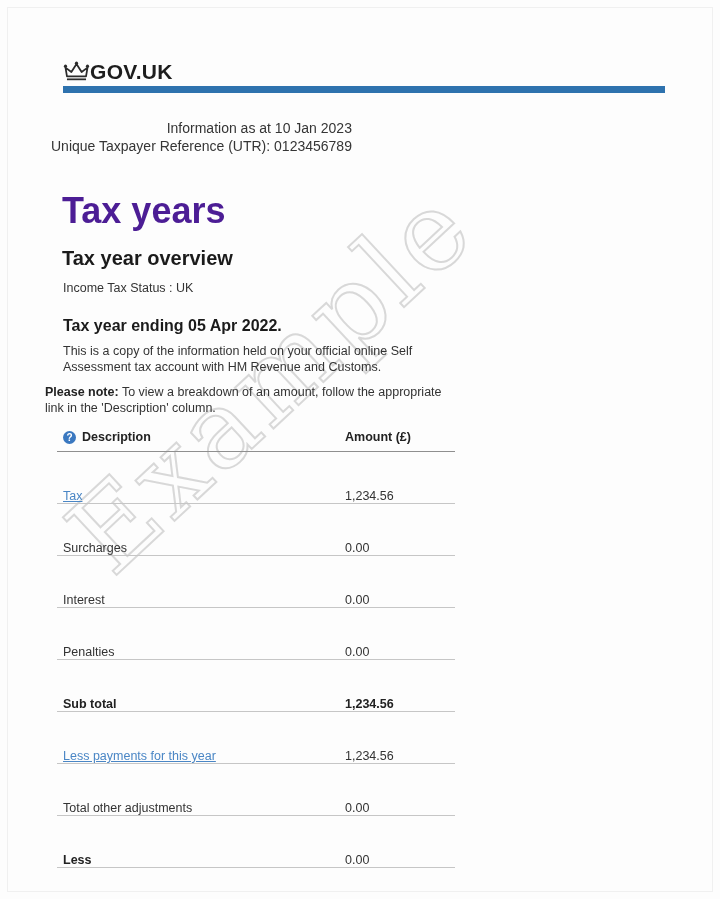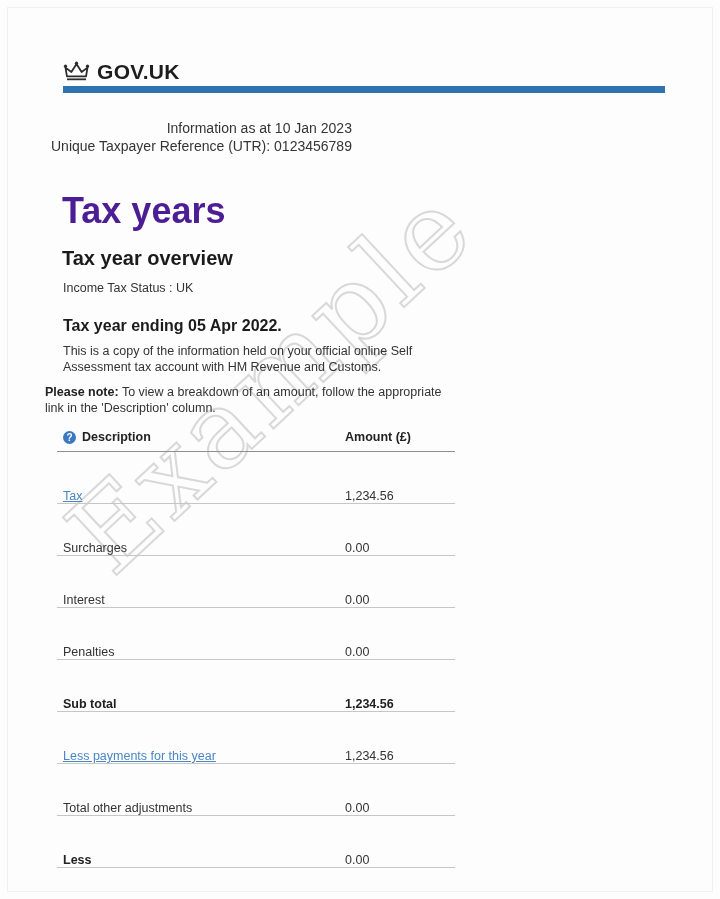--- a/index.html
+++ b/index.html
@@ -30,21 +30,21 @@
     -webkit-text-stroke:2px rgba(185,185,185,0.55);
     user-select:none;
     pointer-events:none;
     z-index:0;
   }
   .content { position:relative; z-index:1; }
 
   
   .govuk-header {
     position:absolute; left:63px; top:60px;
-    display:flex; align-items:center; gap:7px;
+    display:flex; align-items:center; gap:0;
   }
   .crown { width:27px; height:22px; }
   .logo-text {
     font-size:21px; font-weight:bold; color:#1d1d1d; letter-spacing:0.3px;
   }
   .blue-bar {
     position:absolute; left:63px; top:86px;
     width:602px; height:7px;
     background:var(--divider-blue, #2e72ae);
   }

